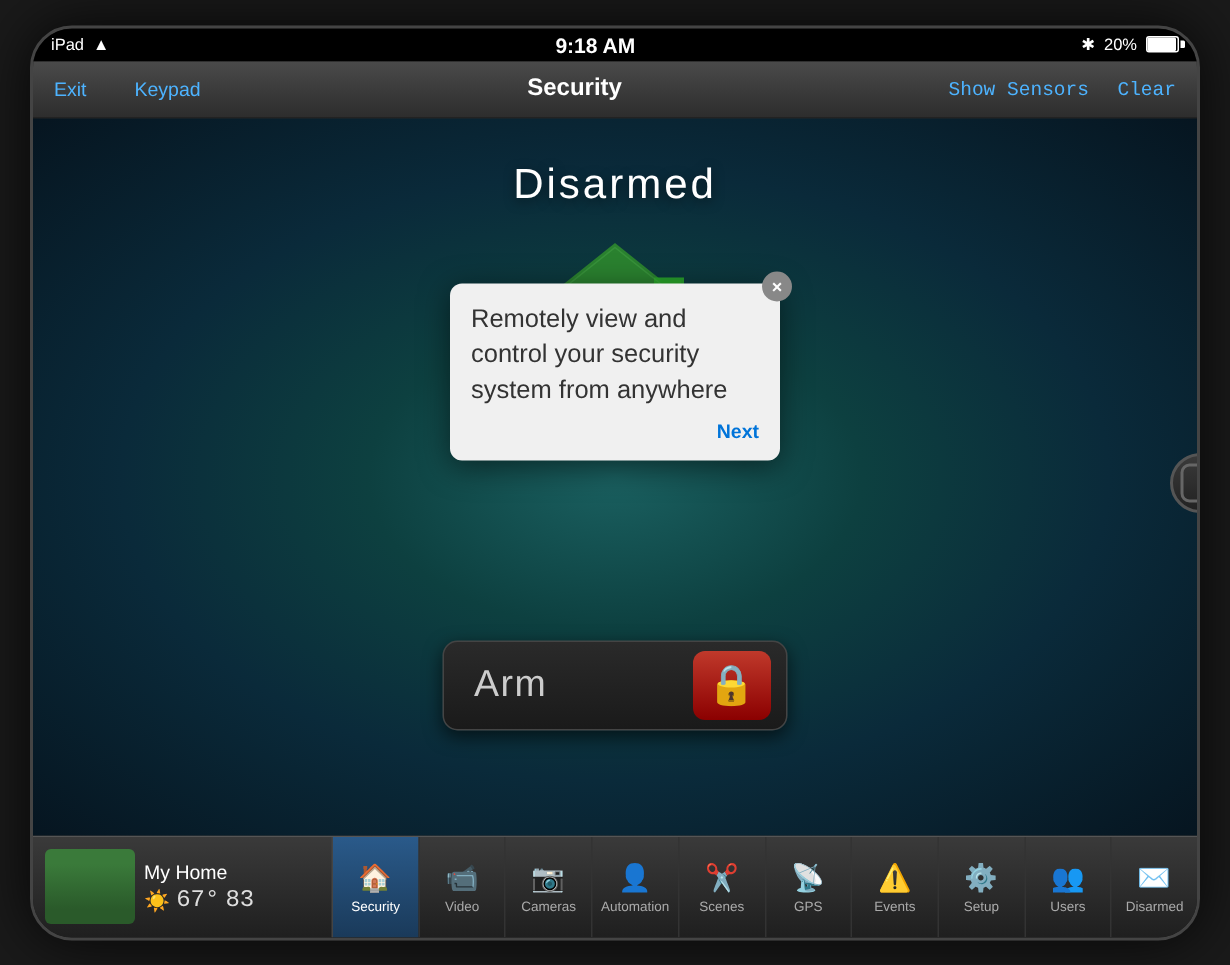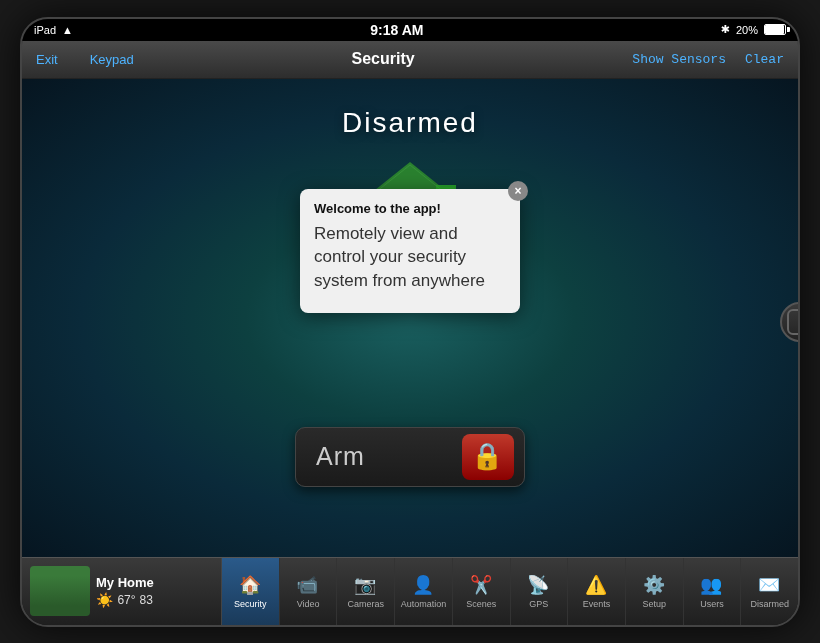--- a/index.html
+++ b/index.html
@@ -311,36 +311,37 @@
 
     .home-info {
       display: flex;
       flex-direction: column;
       gap: 2px;
     }
 
     .home-name {
       font-size: 13px;
       color: #fff;
-      font-weight: 700;
+      font-weight: 400;
     }
 
     .weather-row {
       display: flex;
       align-items: center;
       gap: 4px;
     }
 
     .weather-icon {
       font-size: 14px;
     }
 
     .weather-temp {
-      font-size: 12px;
+      font-size: 16px;
       color: #ddd;
+      font-family: Liberation Mono, monospace;
     }
 
     .tab-bar-tabs {
       flex: 1;
       display: flex;
       align-items: stretch;
     }
 
     .tab-item {
       flex: 1;
@@ -436,22 +437,22 @@
         <circle cx="80" cy="78" r="22" fill="#3a3a3a" opacity="0.9"></circle>
         <circle cx="80" cy="74" r="9" fill="#888" opacity="0.85"></circle>
         <rect x="74" y="80" width="12" height="14" rx="2" fill="#888" opacity="0.85"></rect>
 
         <polygon points="80,8 148,62 12,62" fill="none" stroke="#4aaa4a" stroke-width="1" opacity="0.4"></polygon>
       </svg>
     </div>
 
     <div class="popup-container">
       <div class="popup-close">×</div>
-      <div class="popup-title">Welcome to the app!</div>
       <div class="popup-body">Remotely view and control your security system  from anywhere</div>
+      <span class="popup-next">Next</span>
     </div>
 
     <div class="arm-button-container">
       <div class="arm-button">
         <span class="arm-label">Arm</span>
         <div class="arm-lock">
           <span>🔒</span>
         </div>
       </div>
     </div>

